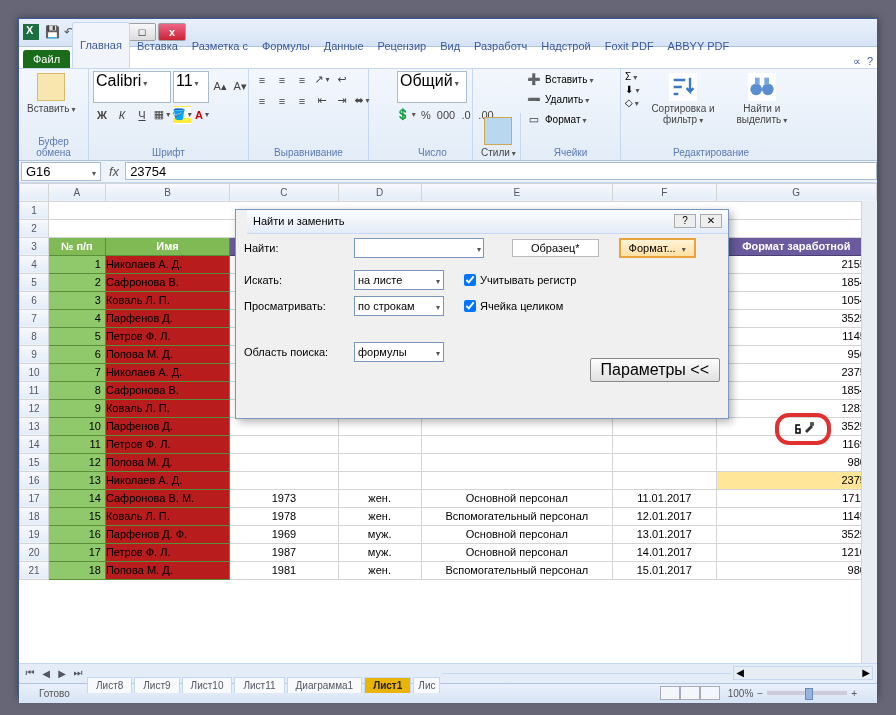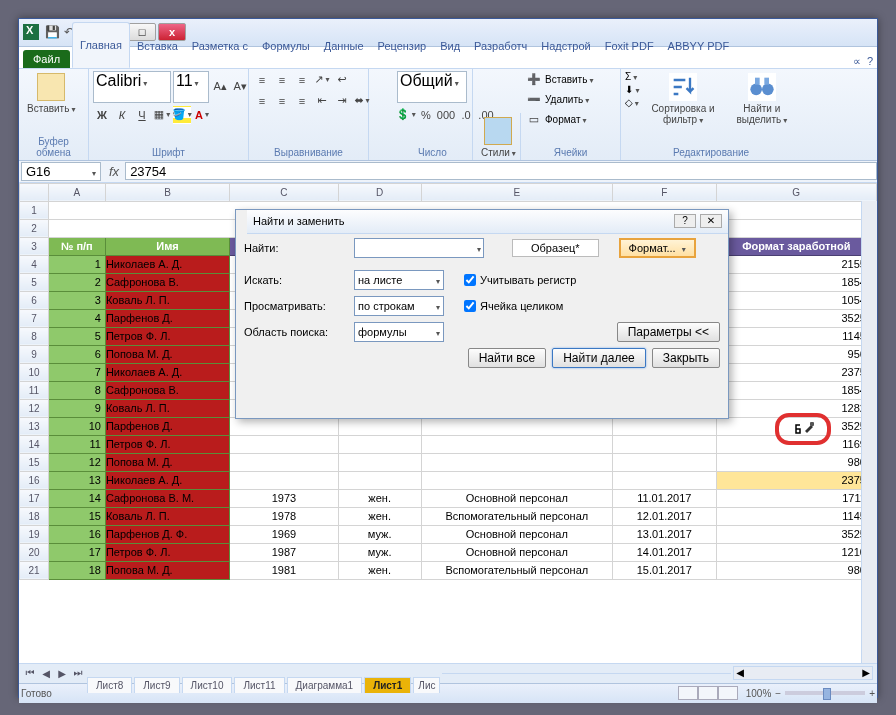--- a/index.html
+++ b/index.html
@@ -57,33 +57,33 @@
 .dialog .dbody{ padding:4px 8px;}
 .dtabs{ display:flex; border-bottom:1px solid #bbb; margin-bottom:8px;}
 .dtabs .dt{ padding:3px 10px; border:1px solid #bbb; background:#e8e8e8; margin-right:-1px; position:relative; top:1px;}
 .dtabs .dt.active{ background:#f0f0f0; border-bottom-color:#f0f0f0;}
 .drow{ display:flex; align-items:center; gap:20px; margin-bottom:6px;}
 .drow label{ width:90px;}
 .drow .dinput{ border:1px solid #7a98bf; background:#fff; height:20px; width:130px; display:flex; justify-content:flex-end; align-items:center; padding:0 2px;}
 .drow .dsel{ border:1px solid #7a98bf; background:#fff; height:20px; width:90px; display:flex; justify-content:space-between; align-items:center; padding:0 3px;}
 .drow .chk{ display:flex; align-items:center; gap:4px;}
 .drow .chk input{ width:12px; height:12px;}
-.dbtn{ border:1px solid #888; background:linear-gradient(#fdfdfd,#e0e0e0); padding:2px 10px; font-size:12px; border-radius:2px;}
+.dbtn{ border:1px solid #888; background:linear-gradient(#fdfdfd,#e0e0e0); padding:2px 10px; font-size:16px; border-radius:2px;margin-top:36px;}
 .dbtn.def{ border:1px solid #3b78c3; box-shadow:0 0 2px #6aa0e8;}
 .sample{ border:1px solid #bbb; background:#fff; padding:2px 18px; margin-left:8px;}
 .formatbtn{ border:2px solid #e8a33d; background:linear-gradient(#fff3d6,#ffe0a3); padding:2px 8px; display:flex; align-items:center; gap:4px; font-size:11px;}
 .dbuttons{ display:flex; justify-content:flex-end; gap:6px; margin-top:4px;}
 .cursor-highlight{ position:absolute; right:46px; top:230px; width:56px; height:32px; border:4px solid #e03030; border-radius:14px; display:flex; align-items:center; justify-content:center;}
 .cursor-highlight svg{ width:24px;}
 .tabs-bar{ height:20px; background:#e3ecf7; display:flex; align-items:center; font-size:10px; border-top:1px solid #c5d8f1; padding:0 4px; gap:2px;}
 .tabs-bar .navbtn{ width:14px; text-align:center; color:#556;}
 .tabs-bar .stab{ padding:2px 8px; background:#f8f9fb; border:1px solid #c5d8f1; border-bottom:none; color:#556;margin-top:23px;}
 .tabs-bar .stab.active{ background:#eab308; font-weight:bold; color:#222;}
 .tabs-bar .stab.trunc{ padding:2px 4px;}
-.status{ height:20px; background:linear-gradient(#eaf0fb,#d6e4f6); display:flex; align-items:center; padding:0 2px; font-size:10px; color:#555; border-top:1px solid #b0c4de;}
+.status{ height:20px; background:linear-gradient(#eaf0fb,#d6e4f6); display:flex; align-items:center; padding:0 20px; font-size:10px; color:#555; border-top:1px solid #b0c4de;}
 .status .spacer{flex:1;}
 .status .viewbtns{ display:flex; gap:0;}
 .status .viewbtns div{ width:20px; height:14px; border:1px solid #aab; background:#f3f6fb;}
 .status .zoom{ display:flex; align-items:center; gap:4px; margin-left:8px;}
 .status .slider{ width:80px; height:4px; background:#ccd; position:relative;}
 .status .slider::after{ content:""; position:absolute; left:38px; top:-3px; width:6px; height:10px; background:#96b4e0; border:1px solid #6a8ac0;}
 .caret::after{content:"▾"; font-size:8px; margin-left:2px; color:#555;}
 .vsb{ position:absolute; right:0; top:18px; bottom:0; width:16px; background:#e8ecf3; border-left:1px solid #c5d8f1;}
 </style>
 </head>
@@ -540,25 +540,20 @@
             </div>
         </div>
         <div class="drow">
           <label>Область поиска:</label>
           <div class="dsel">
               <span>формулы</span>
               <span class="caret"></span>
             </div>
           <div style="flex:1;"></div>
           <button class="dbtn">Параметры &lt;&lt;</button>
-        </div>
-        <div class="dbuttons">
-          <button class="dbtn">Найти все</button>
-          <button class="dbtn def">Найти далее</button>
-          <button class="dbtn">Закрыть</button>
         </div>
       </div>
     </div>
 
     <div class="cursor-highlight">
       <svg viewBox="0 0 24 24">
         <path d="M5 12l4 0 0 4-4 0z M5 12l0-4 4 0" stroke="#000" stroke-width="1.5" fill="#fff"></path>
         <path d="M14 14 L20 8 L22 10 L16 16 Z" fill="#333"></path>
         <rect x="19" y="5" width="4" height="4" rx="1" fill="#555"></rect>
       </svg>

